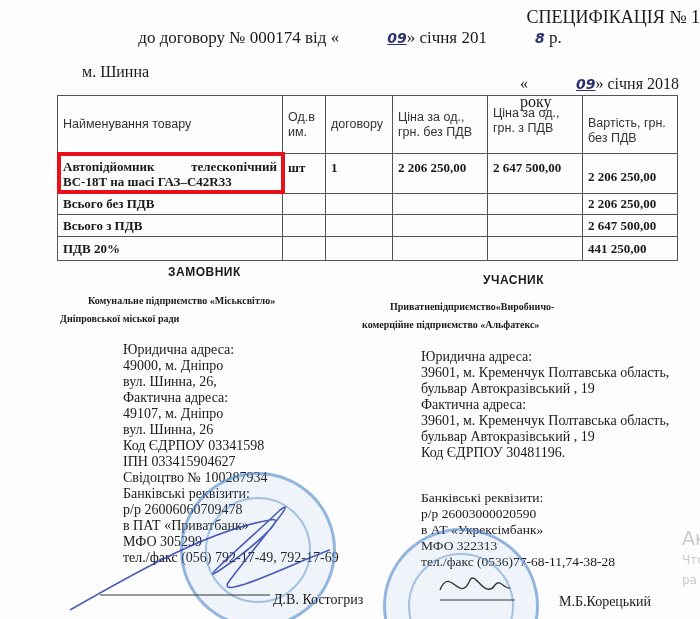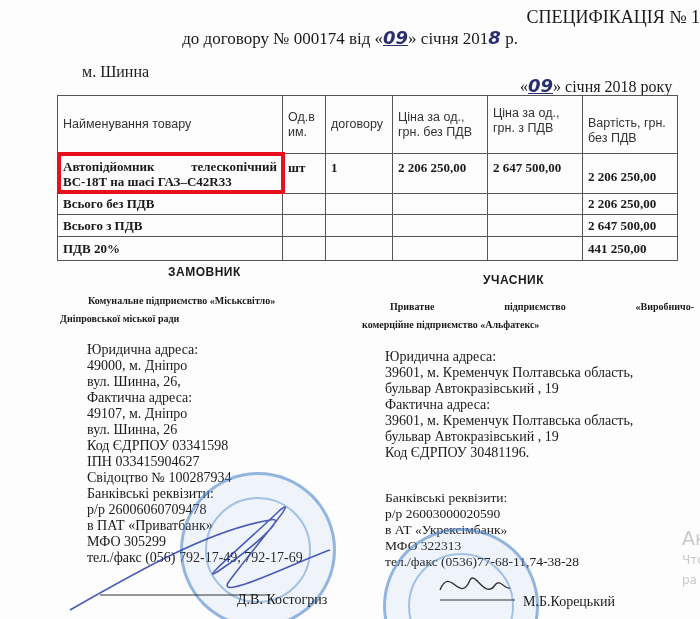--- a/index.html
+++ b/index.html
@@ -2,33 +2,33 @@
 <html><head>
 <meta charset="utf-8">
 <style>
   html, body { margin:0; padding:0; }
   body { width:700px; height:619px; background:#fdfdfd; position:relative; overflow:hidden;
          font-family:"Liberation Serif", serif; color:#1a1a1a; }
   .abs { position:absolute; }
   .title { left:0; width:700px; top:6px; text-align:right; font-size:18px; line-height:22px; }
   .subtitle { left:0; width:700px; top:27px; text-align:center; font-size:17px; line-height:22px; }
   .hw { font-family:"DejaVu Sans", sans-serif; font-style:italic; font-weight:bold; color:#2a2f6e;
-        text-decoration:underline; font-size:18px; }
+        text-decoration:underline; font-size:14px;margin-left:48px; }
   .city { left:82px; top:63px; font-size:16px; }
   .date2 { left:520px; top:75px; font-size:16px; }
   table.spec { position:absolute; left:57px; top:95px; border-collapse:collapse;
                font-size:13px; }
   table.spec td { border:1px solid #555; padding:2px 5px; vertical-align:middle; }
   .th { font-family:"Liberation Sans", sans-serif; color:#333; font-size:12.5px; line-height:15px; }
   .b { font-weight:bold; }
   .redbox { position:absolute; left:57px; top:152px; width:228px; height:42px;
             border:4px solid #e8101a; box-sizing:border-box; }
   .sec-head { font-family:"Liberation Sans", sans-serif; font-weight:bold; font-size:12px; letter-spacing:0.5px; }
   .party-name { font-weight:bold; font-size:10px; line-height:18px; }
-  .addr { font-size:14px; line-height:16px; }
+  .addr { font-size:14px; line-height:16px;margin-left:36px; }
   .stamp { position:absolute; border-radius:50%; border:3px solid rgba(70,130,200,0.55);
            background:rgba(120,170,230,0.10); }
   .stamp-inner { position:absolute; border-radius:50%; border:2px solid rgba(70,130,200,0.45); }
   .watermark { font-family:"DejaVu Sans", sans-serif; color:#c9c9c9; }
 </style>
 </head>
 <body>
 
 <div class="abs title">СПЕЦИФІКАЦІЯ № 1</div>
 <div class="abs subtitle">
@@ -116,21 +116,21 @@
   <div class="stamp-inner" style="left:22px; top:22px; width:102px; height:102px"></div>
 </div>
 <svg class="abs" style="left:60px; top:490px" width="280" height="129">
   <path d="M10 120 C 80 80, 150 40, 210 30 C 230 25, 190 60, 160 80 C 130 100, 200 40, 220 20 C 240 5, 200 50, 170 90 C 150 115, 240 70, 270 60" fill="none" stroke="#2b3fa8" stroke-width="1.6" opacity="0.85"></path>
   <line x1="40" y1="105" x2="210" y2="105" stroke="#333" stroke-width="1"></line>
 </svg>
 <div class="abs addr" style="left:237px; top:592px">Д.В. Костогриз</div>
 
 <div class="abs sec-head" style="left:483px; top:273px">УЧАСНИК</div>
 <div class="abs party-name" style="left:362px; top:298px; width:332px">
-  <div style="display:flex; justify-content:space-between; padding-left:28px">
+  <div style="display:flex; padding-left:28px">
     <span>Приватне</span>
     <span>підприємство</span>
     <span>«Виробничо-</span>
   </div>
   <div>комерційне підприємство «Альфатекс»</div>
 </div>
 <div class="abs addr" style="left:385px; top:349px">
   <div>Юридична адреса:</div>
   <div>39601,  м. Кременчук Полтавська область,</div>
   <div>бульвар Автокразівський , 19</div>

